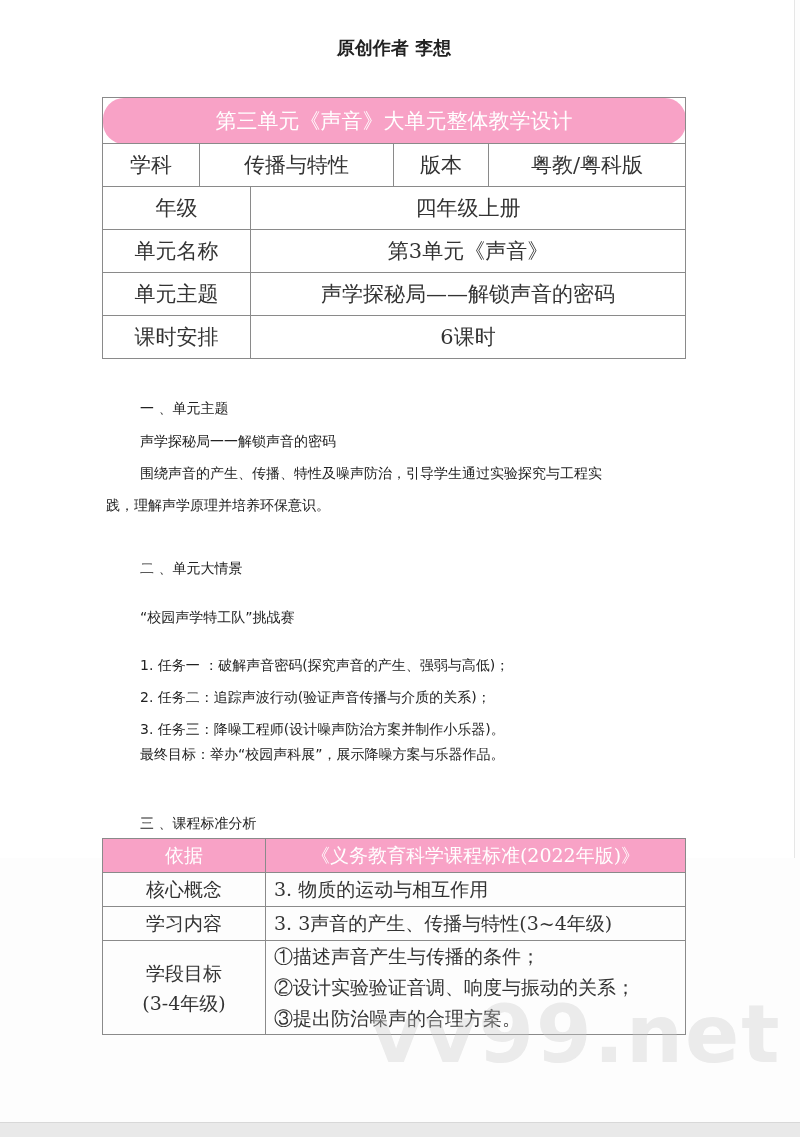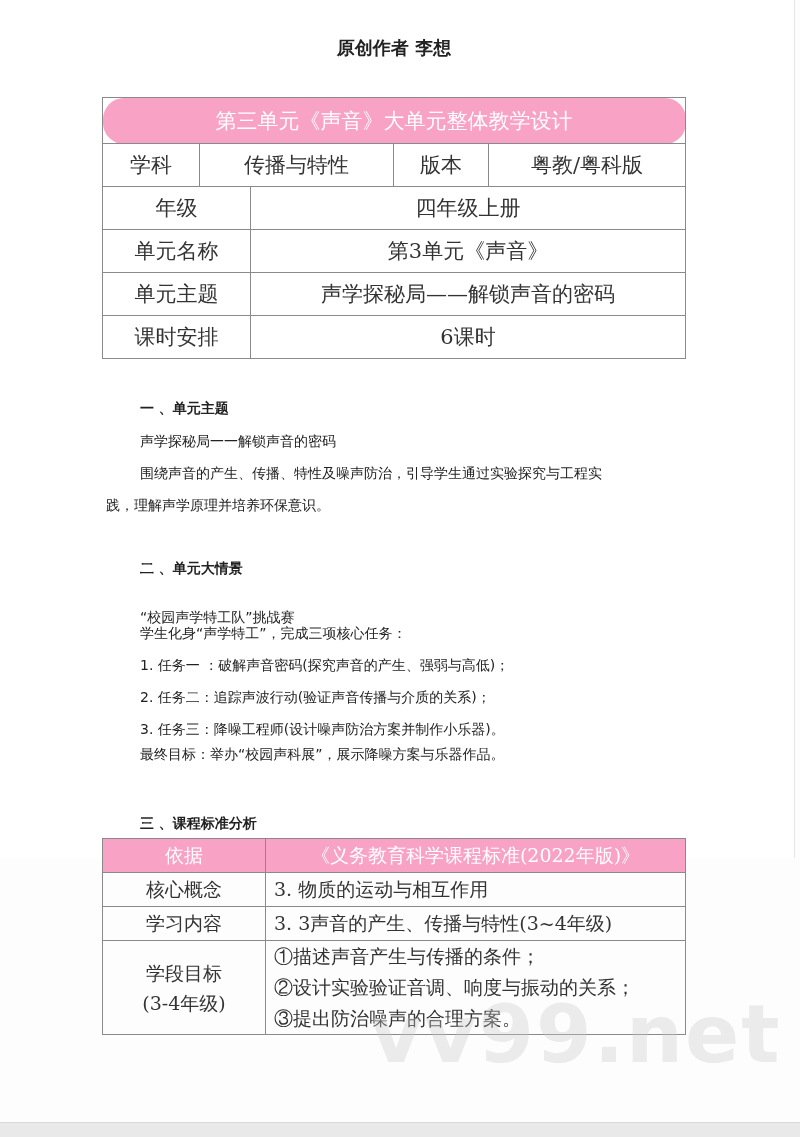--- a/index.html
+++ b/index.html
@@ -21,21 +21,21 @@
     .t1 .r td { height: 42px; }
 
     .t2 { left: 102px; top: 838px; width: 583px; font-size: 19px; color: #333; }
     .t2 .head td { background: #f8a2c6; color: #fff; height: 33px; }
     .t2 .r td { height: 33px; }
     .t2 td.left { text-align: left; padding-left: 8px; }
     .t2 .goal-label div { line-height: 30px; }
     .t2 .goal-items div { line-height: 31px; text-align: left; padding-left: 8px; }
 
     .section { position: absolute; left: 140px; font-family: "DejaVu Sans", sans-serif; font-size: 14px; color: #222; }
-    .h { font-weight: bold; font-size: 14px; }
+    .h { font-weight: normal; font-size: 14px; }
     .p { line-height: 18px; }
     .watermark { position: absolute; left: 370px; top: 988px; font-family: "DejaVu Sans", sans-serif; font-weight: bold; font-size: 80px; color: rgba(200,200,200,0.35); letter-spacing: 2px; pointer-events: none; }
   </style>
 </head>
 <body>
 
 <div class="page">
 
   <div class="author">原创作者 李想</div>
 
@@ -78,21 +78,20 @@
 
   <div class="section" style="top:400px;">
     <div class="h">一 、单元主题</div>
   </div>
   <div class="section p" style="top:432px;">声学探秘局一一解锁声音的密码</div>
   <div class="section p" style="top:464px;">围绕声音的产生、传播、特性及噪声防治，引导学生通过实验探究与工程实</div>
   <div class="section p" style="top:496px; left:106px;">践，理解声学原理并培养环保意识。</div>
 
   <div class="section h" style="top:560px;">二 、单元大情景</div>
   <div class="section p" style="top:608px;">“校园声学特工队”挑战赛</div>
-  <div class="section p" style="top:624px;">学生化身“声学特工”，完成三项核心任务：</div>
   <div class="section p" style="top:656px;">1. 任务一 ：破解声音密码(探究声音的产生、强弱与高低)；</div>
   <div class="section p" style="top:688px;">2. 任务二：追踪声波行动(验证声音传播与介质的关系)；</div>
   <div class="section p" style="top:720px;">3. 任务三：降噪工程师(设计噪声防治方案并制作小乐器)。</div>
   <div class="section p" style="top:745px;">最终目标：举办“校园声科展”，展示降噪方案与乐器作品。</div>
 
   <div class="section h" style="top:815px;">三 、课程标准分析</div>
 
   <table class="t2">
     <colgroup>
         <col style="width:163px">

